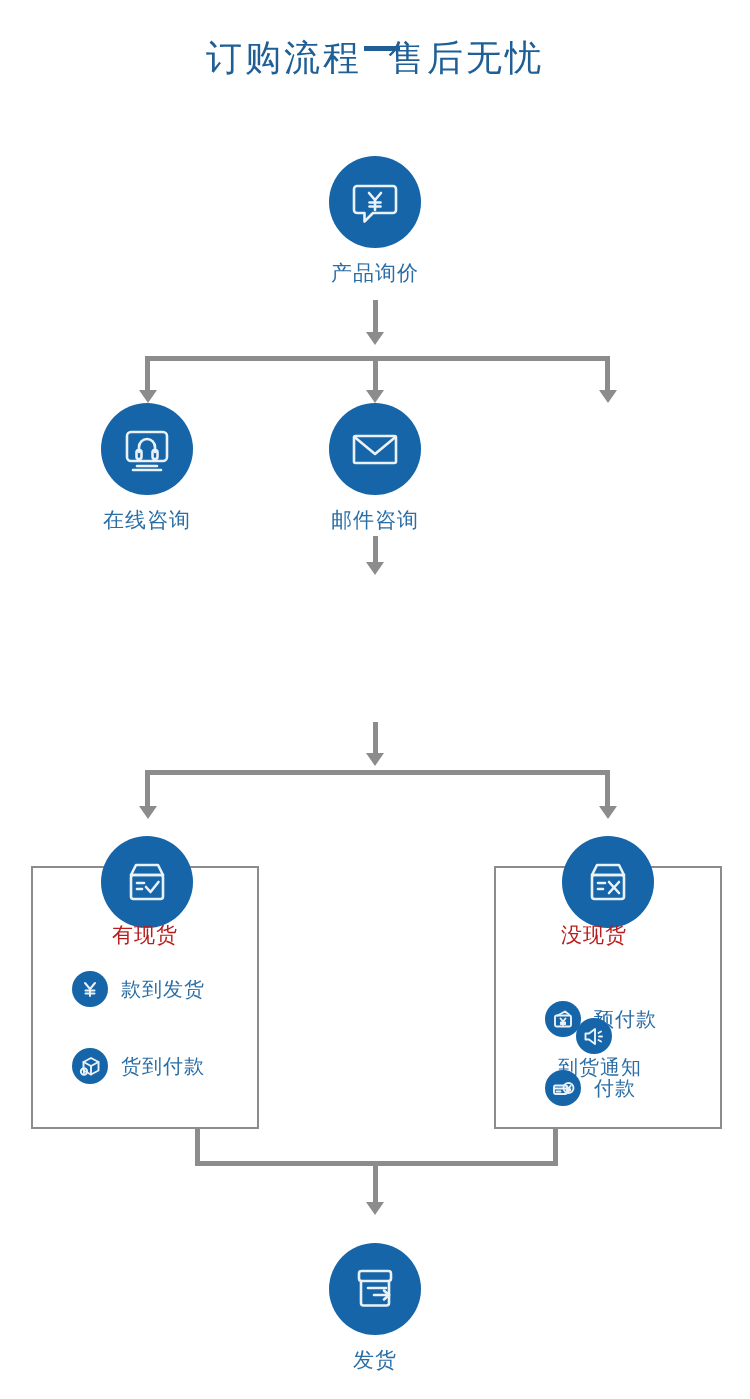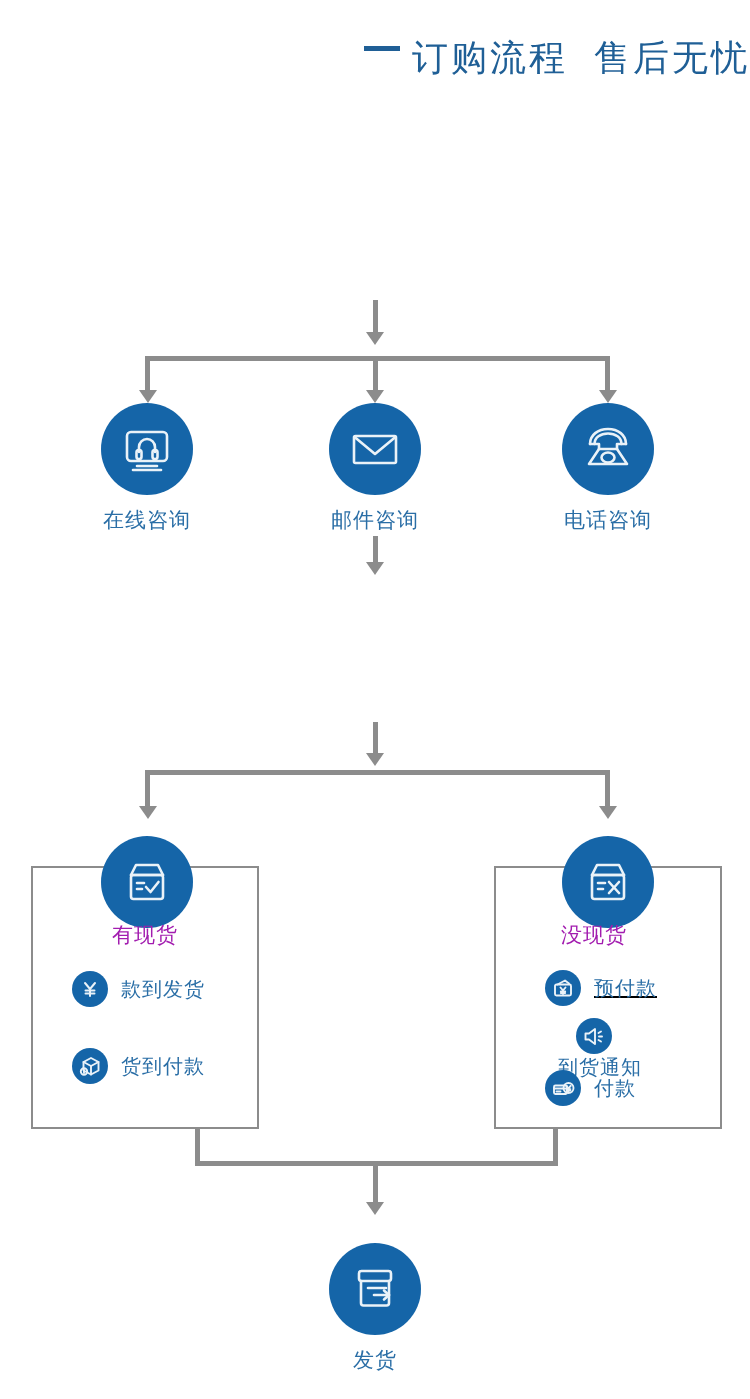--- a/index.html
+++ b/index.html
@@ -17,21 +17,21 @@
     background: #ffffff;
     overflow: hidden;
   }
 
   
   .title-wrap {
     position: absolute;
     left: 0;
     top: 36px;
     width: 750px;
-    text-align: right;
+    text-align: center;
   }
   .title-text {
     font-size: 36px;
     letter-spacing: 3px;
     color: #1f5f96;
     font-weight: 500;
     line-height: 1.2;
     white-space: pre;
   }
   .title-rule {
@@ -86,21 +86,21 @@
     position: absolute;
     border: 2px solid #8c8c8c;
     background: transparent;
     box-sizing: border-box;
   }
   .box-title {
     position: absolute;
     width: 100%;
     text-align: center;
     font-size: 21px;
-    color: #a21caf;
+    color: #b91c1c;
     letter-spacing: 1px;
   }
   .sub-item {
     position: absolute;
     display: flex;
     align-items: center;
   }
   .sub-circle {
     width: 36px;
     height: 36px;
@@ -123,20 +123,34 @@
 </head>
 <body>
 
 <div id="page">
 
   <div class="title-wrap">
     <div class="title-text">订购流程  售后无忧</div>
   </div>
   <div class="title-rule"></div>
 
+  <div class="node" style="left:329px; top:156px; width:92px;">
+    <div class="circle big">
+      <span>
+        <svg width="56" height="56" viewBox="0 0 56 56" fill="none" stroke="#eaf2f8" stroke-width="2.6" stroke-linecap="round" stroke-linejoin="round">
+          <path d="M10 12 h36 a3 3 0 0 1 3 3 v21 a3 3 0 0 1 -3 3 h-20 l-8.5 8.5 v-8.5 h-7.5 a3 3 0 0 1 -3 -3 v-21 a3 3 0 0 1 3 -3 z"></path>
+          <path d="M22 19 l6 7 l6 -7"></path>
+          <path d="M28 26 v10"></path>
+          <path d="M22.5 28.5 h11"></path>
+          <path d="M22.5 32.5 h11"></path>
+        </svg>
+      </span>
+    </div>
+    <div class="node-label">产品询价</div>
+  </div>
 
   <div class="conn conn-v" style="left:372.5px; top:300px; height:34px;"></div>
   <div class="arrow" style="left:366px; top:332px;"></div>
 
   <div class="conn conn-h" style="left:145px; top:356px; width:465px;"></div>
   <div class="conn conn-v" style="left:145px; top:356px; height:37px;"></div>
   <div class="arrow" style="left:138.5px; top:390px;"></div>
   <div class="conn conn-v" style="left:372.5px; top:356px; height:37px;"></div>
   <div class="arrow" style="left:366px; top:390px;"></div>
   <div class="conn conn-v" style="left:605px; top:356px; height:37px;"></div>
@@ -163,34 +177,20 @@
           <rect x="17.5" y="29" width="5" height="9" rx="2.2"></rect>
           <rect x="33.5" y="29" width="5" height="9" rx="2.2"></rect>
           <path d="M18 45 h20"></path>
           <path d="M14 49 h28"></path>
         </svg>
       </span>
     </div>
     <div class="node-label">在线咨询</div>
   </div>
 
-  <div class="node" style="left:562px; top:403px; width:92px;">
-    <div class="circle big">
-      <span>
-        <svg width="58" height="58" viewBox="0 0 58 58" fill="none" stroke="#eaf2f8" stroke-width="2.6" stroke-linecap="round" stroke-linejoin="round">
-          <path d="M11 24 c0 -9 8 -15 18 -15 c10 0 18 6 18 15"></path>
-          <path d="M15.5 24 c0 -6.5 6 -10.5 13.5 -10.5 c7.5 0 13.5 4 13.5 10.5"></path>
-          <path d="M11 24 h9 v5 h18 v-5 h9"></path>
-          <path d="M20 29 L10 44 h38 L38 29"></path>
-          <ellipse cx="29" cy="37.5" rx="6.5" ry="5"></ellipse>
-        </svg>
-      </span>
-    </div>
-    <div class="node-label">电话咨询</div>
-  </div>
 
   <div class="conn conn-v" style="left:372.5px; top:536px; height:28px;"></div>
   <div class="arrow" style="left:366px; top:562px;"></div>
 
 
   <div class="conn conn-v" style="left:372.5px; top:722px; height:34px;"></div>
   <div class="arrow" style="left:366px; top:753px;"></div>
 
   <div class="conn conn-h" style="left:145px; top:770px; width:465px;"></div>
   <div class="conn conn-v" style="left:145px; top:770px; height:39px;"></div>
@@ -253,21 +253,21 @@
           <path d="M17 28 h7"></path>
           <path d="M17 34 h5"></path>
           <path d="M28 27 l10 11"></path>
           <path d="M38 27 l-10 11"></path>
         </svg>
       </span>
     </div>
   </div>
   <div class="box-title" style="left:494px; top:921px; width:200px;">没现货</div>
 
-  <div class="sub-item" style="left:545px; top:970px;text-decoration:underline;">
+  <div class="sub-item" style="left:545px; top:1001px;">
     <span class="sub-circle">
       <svg width="24" height="24" viewBox="0 0 24 24" fill="none" stroke="#eaf2f8" stroke-width="1.9" stroke-linecap="round" stroke-linejoin="round">
         <path d="M5.5 8.5 h13 a1.5 1.5 0 0 1 1.5 1.5 v8 a1.5 1.5 0 0 1 -1.5 1.5 h-13 a1.5 1.5 0 0 1 -1.5 -1.5 v-8 a1.5 1.5 0 0 1 1.5 -1.5 z"></path>
         <path d="M6.5 8.5 L14 4.5 l4 3"></path>
         <path d="M9.5 11.5 l2.5 3 l2.5 -3"></path>
         <path d="M12 14.5 v3.5"></path>
         <path d="M9.8 15.5 h4.4"></path>
         <path d="M9.8 17 h4.4"></path>
       </svg>
     </span>

